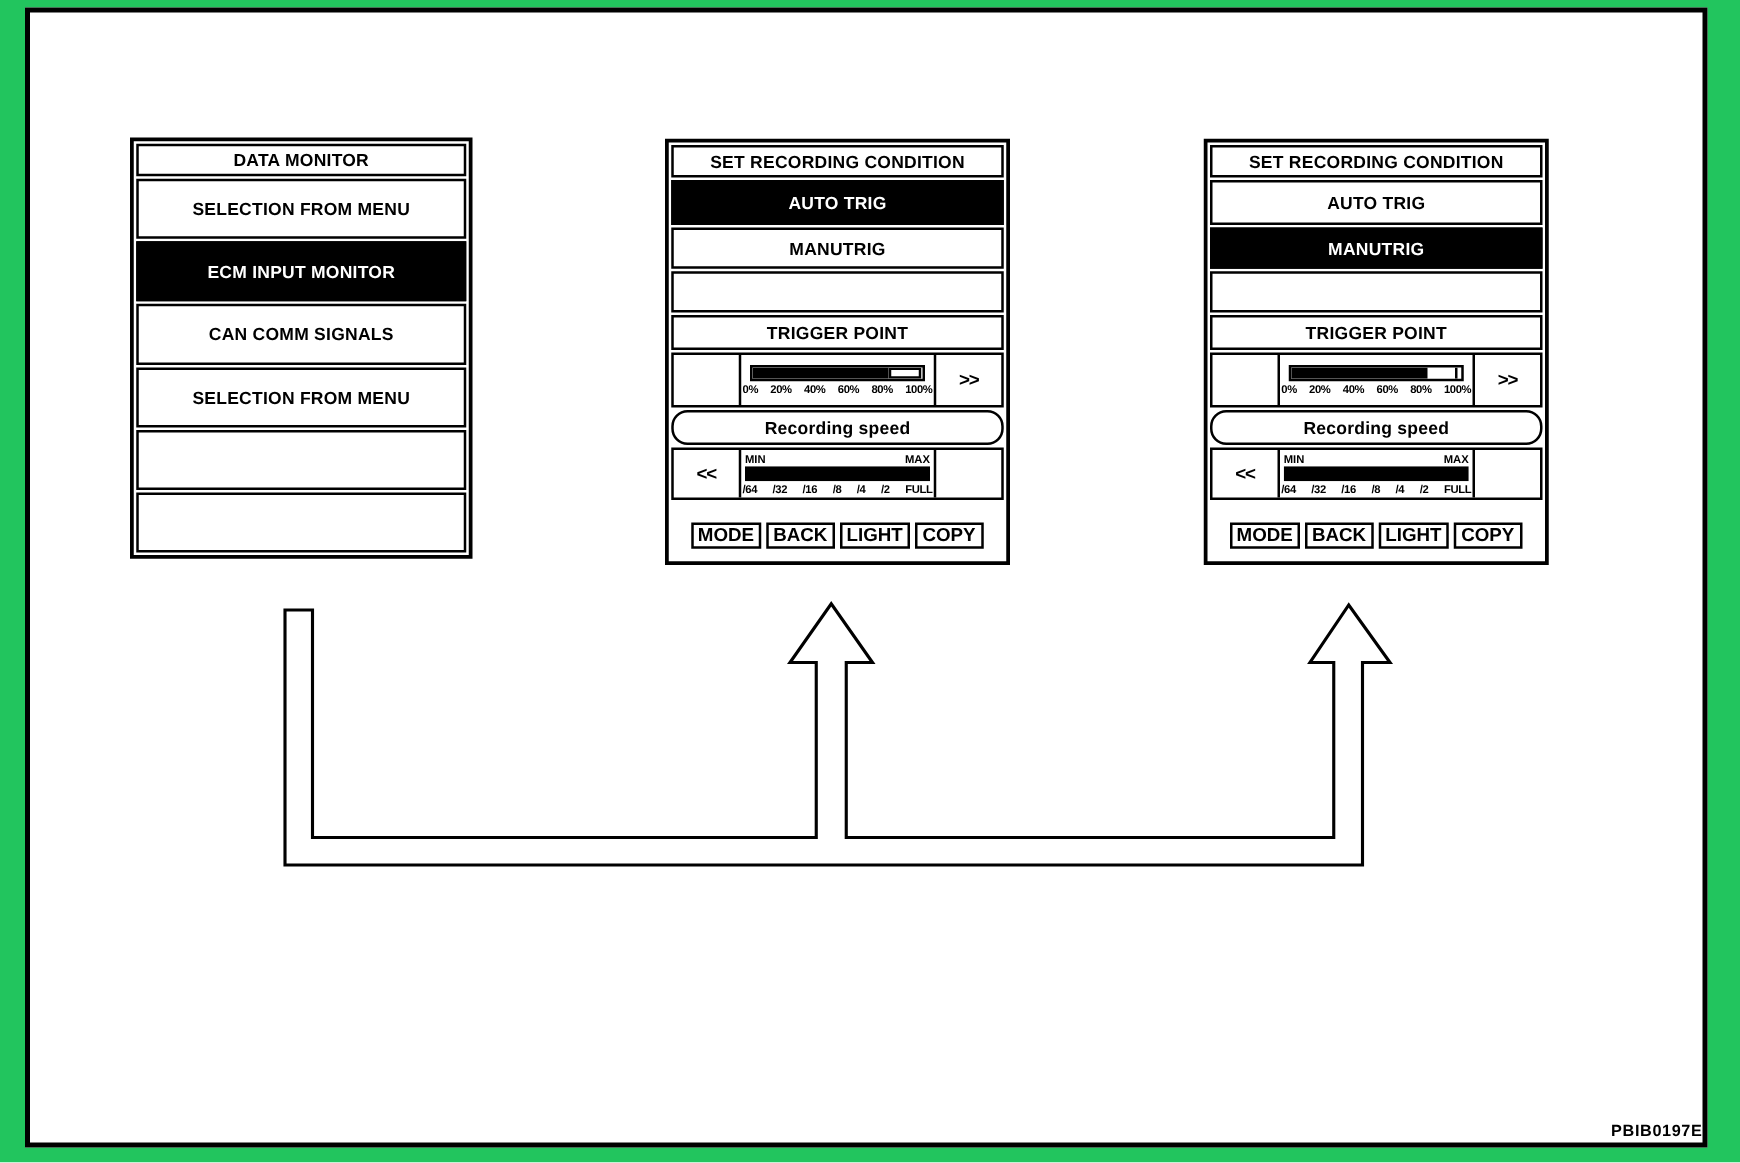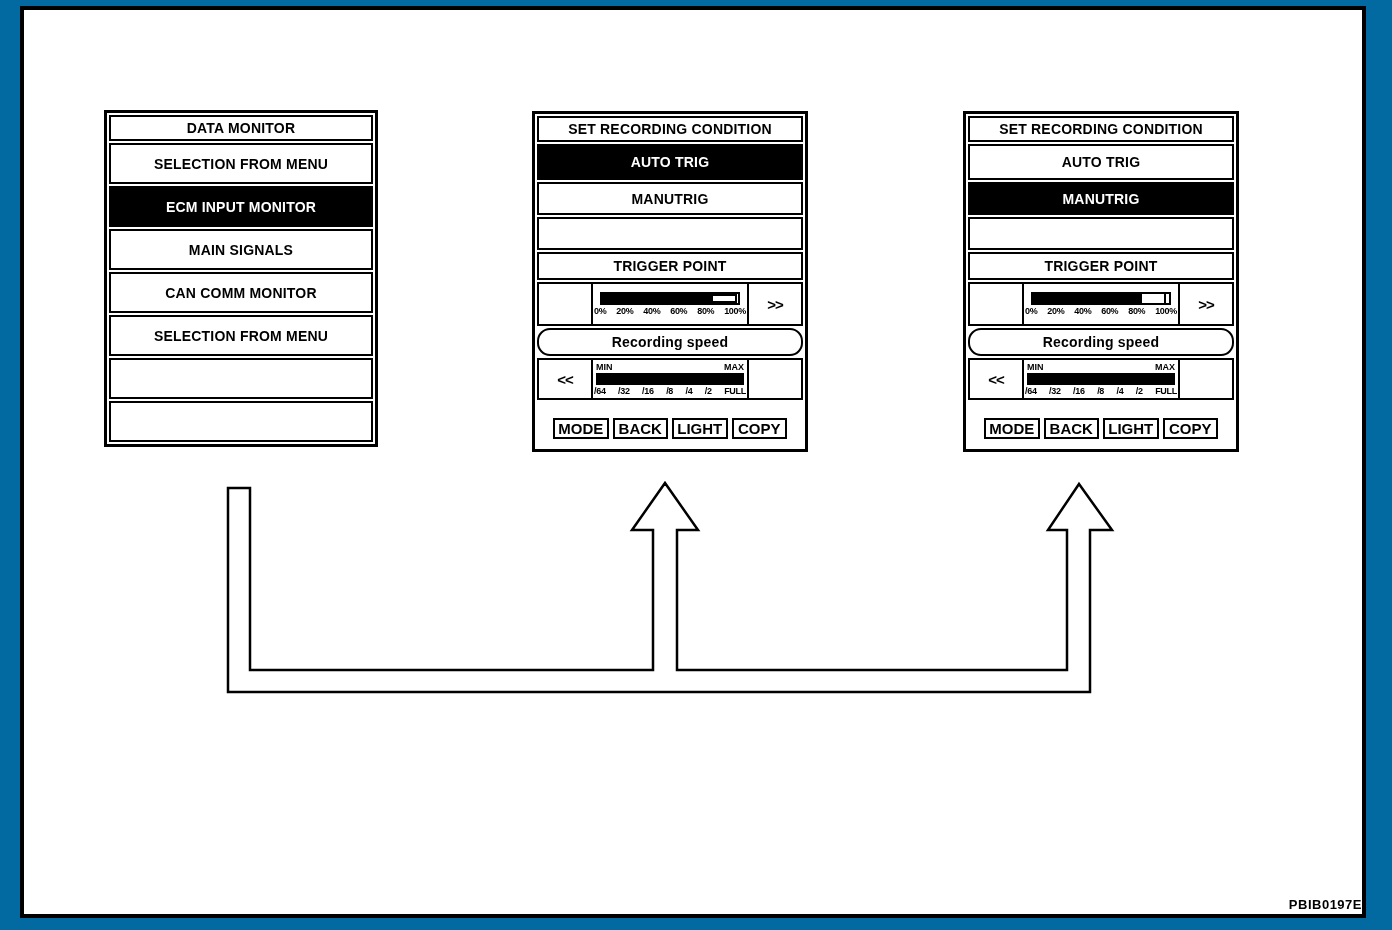--- a/index.html
+++ b/index.html
@@ -1,17 +1,17 @@
 <!DOCTYPE html>
 <html><head>
 <meta charset="utf-8">
 <style>
   html,body{margin:0;padding:0;background:#fff;}
   .stage{
-    position:relative;width:1392px;height:930px;background:#0369a1;
+    position:relative;width:1392px;height:930px;background:#22c55e;
     font-family:"Liberation Sans",sans-serif;color:#000;overflow:hidden;
   }
   .frame{
     position:absolute;left:20px;top:6px;width:1346px;height:912px;
     border:4px solid #000;box-sizing:border-box;background:#fff;
   }
   .panel{
     position:absolute;box-sizing:border-box;border:3px solid #000;background:#fff;
     display:flex;flex-direction:column;gap:2px;padding:2px;
   }
@@ -78,22 +78,21 @@
 <body>
 
 <div class="stage">
 
   <div class="frame"></div>
 
   <div class="panel panel-monitor">
     <div class="prow hdr">DATA MONITOR</div>
     <div class="prow mrow">SELECTION FROM MENU</div>
     <div class="prow mrow inv">ECM INPUT MONITOR</div>
-    <div class="prow mrow">MAIN SIGNALS</div>
-    <div class="prow mrow">CAN COMM MONITOR</div>
+    <div class="prow mrow">CAN COMM SIGNALS</div>
     <div class="prow mrow">SELECTION FROM MENU</div>
     <div class="prow mrow"></div>
     <div class="prow mrow"></div>
   </div>
 
   <div class="panel panel-auto">
     <div class="prow hdr">SET RECORDING CONDITION</div>
     <div class="prow r-auto inv">AUTO TRIG</div>
     <div class="prow r-manu">MANUTRIG</div>
     <div class="prow r-empty"></div>

